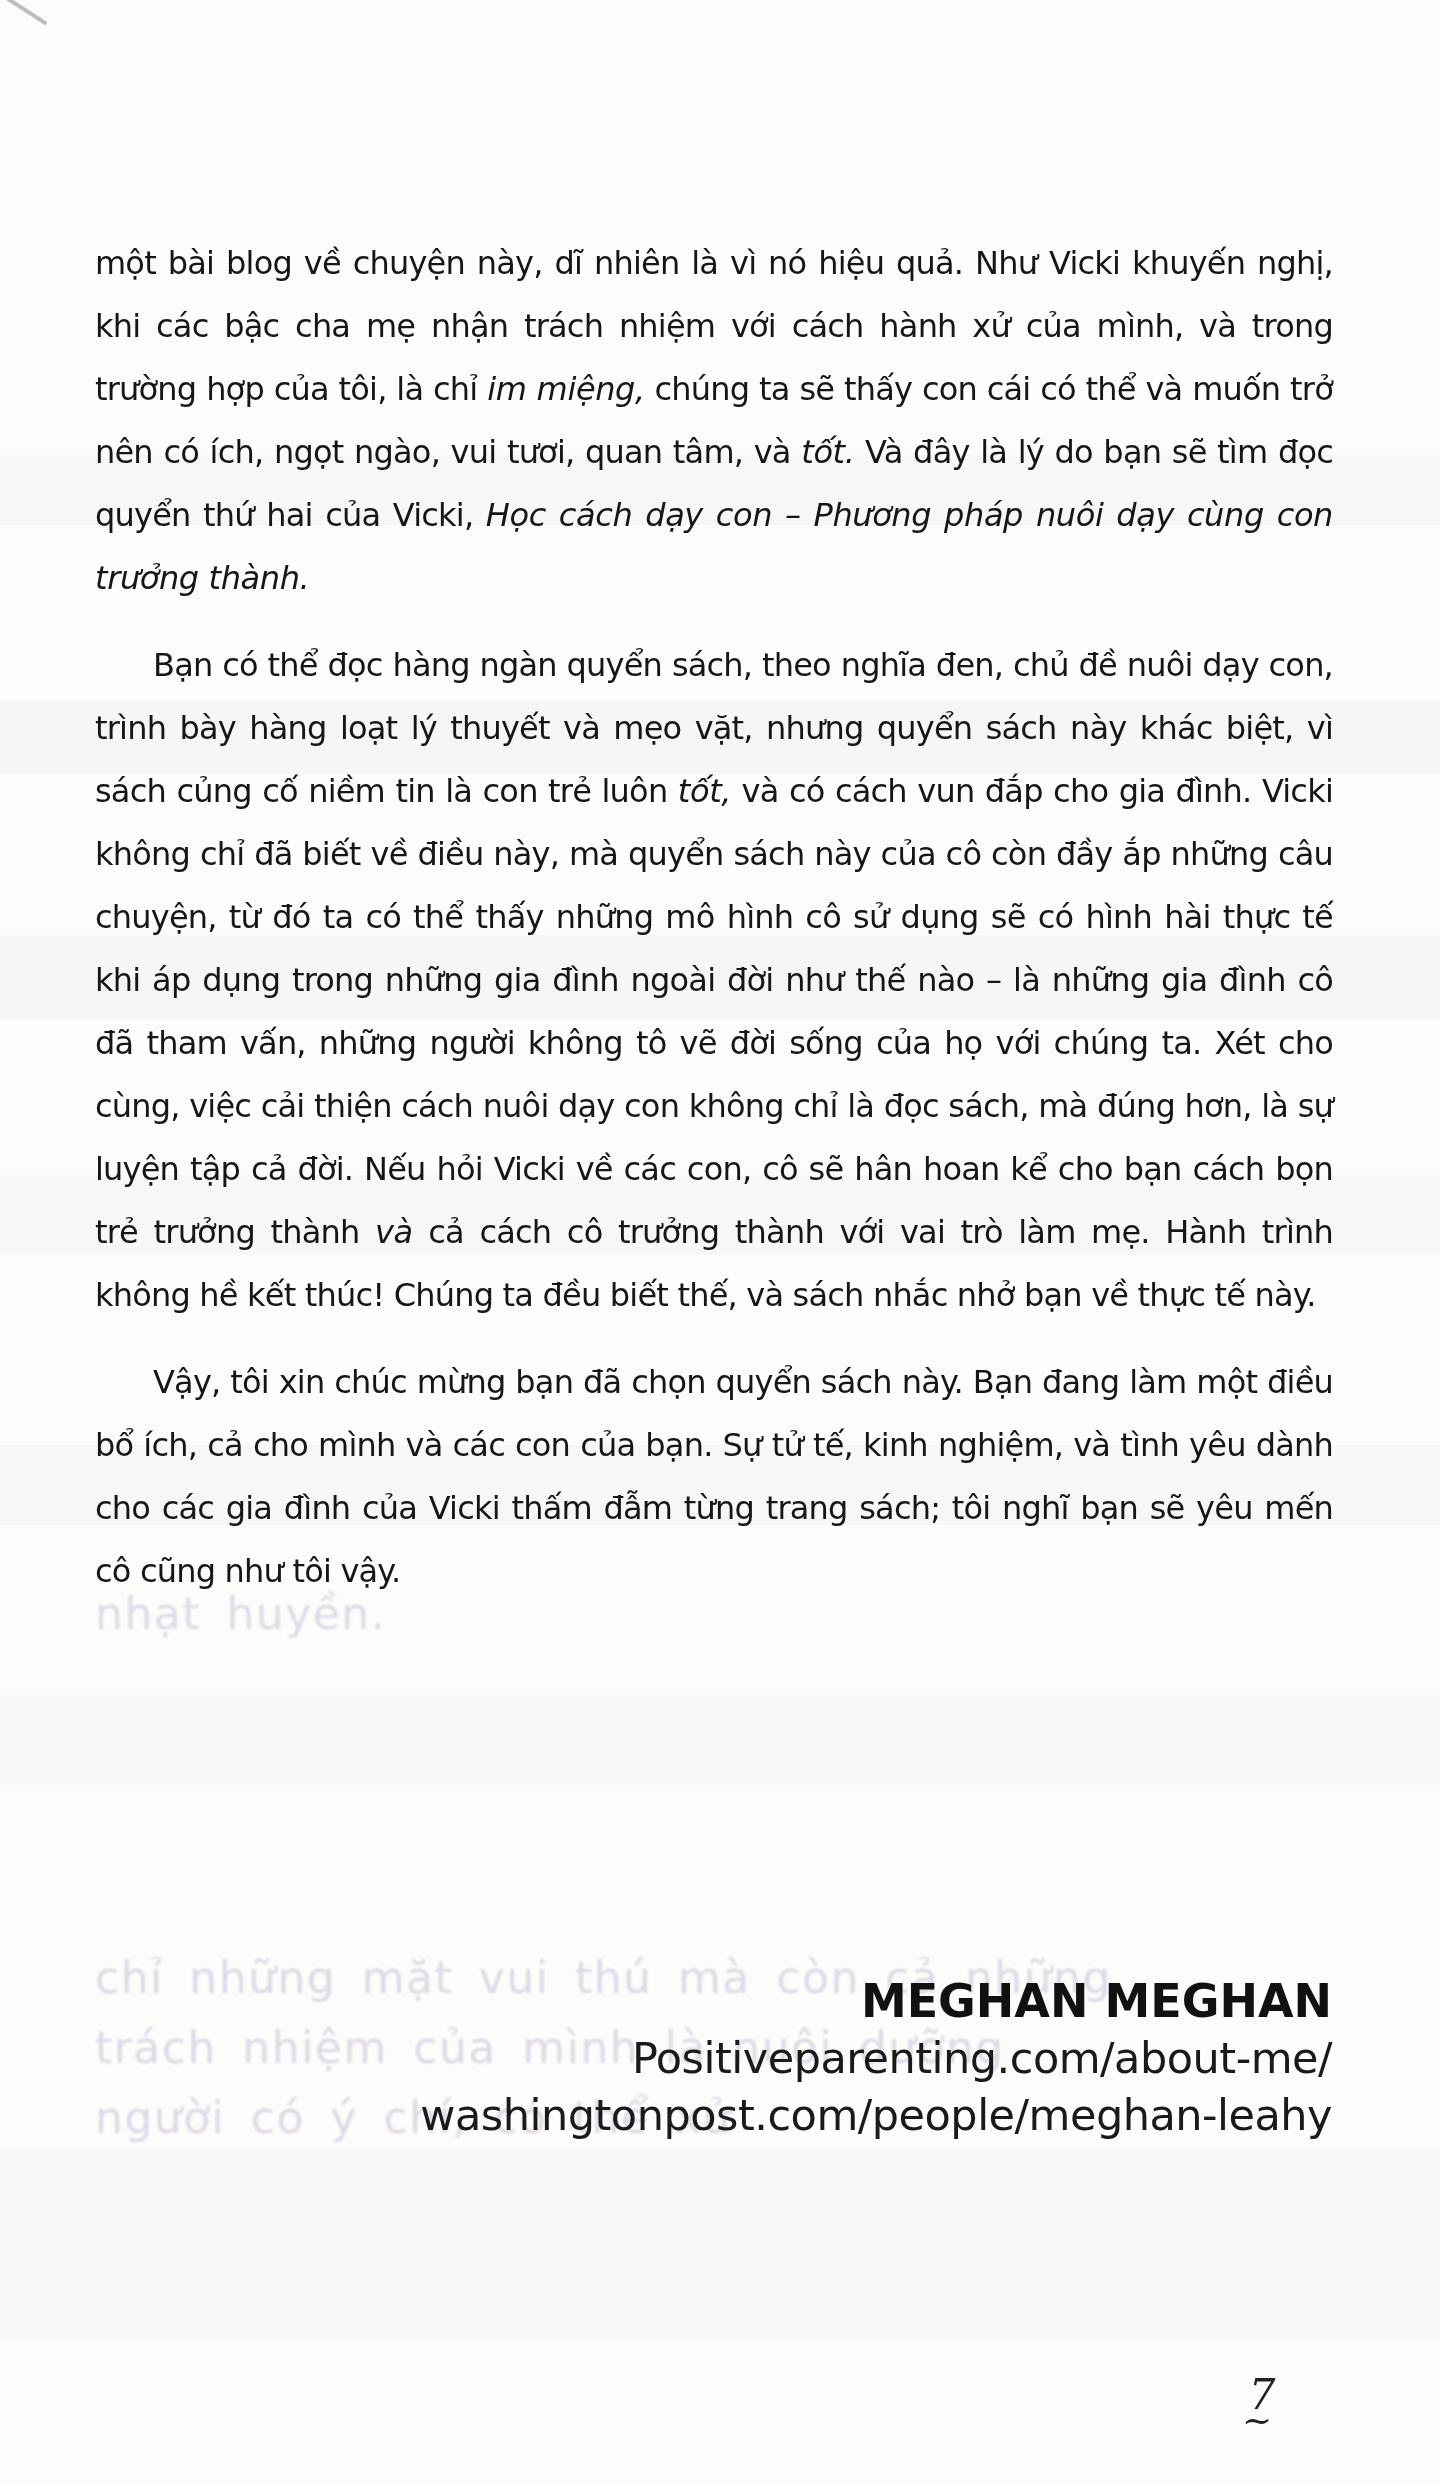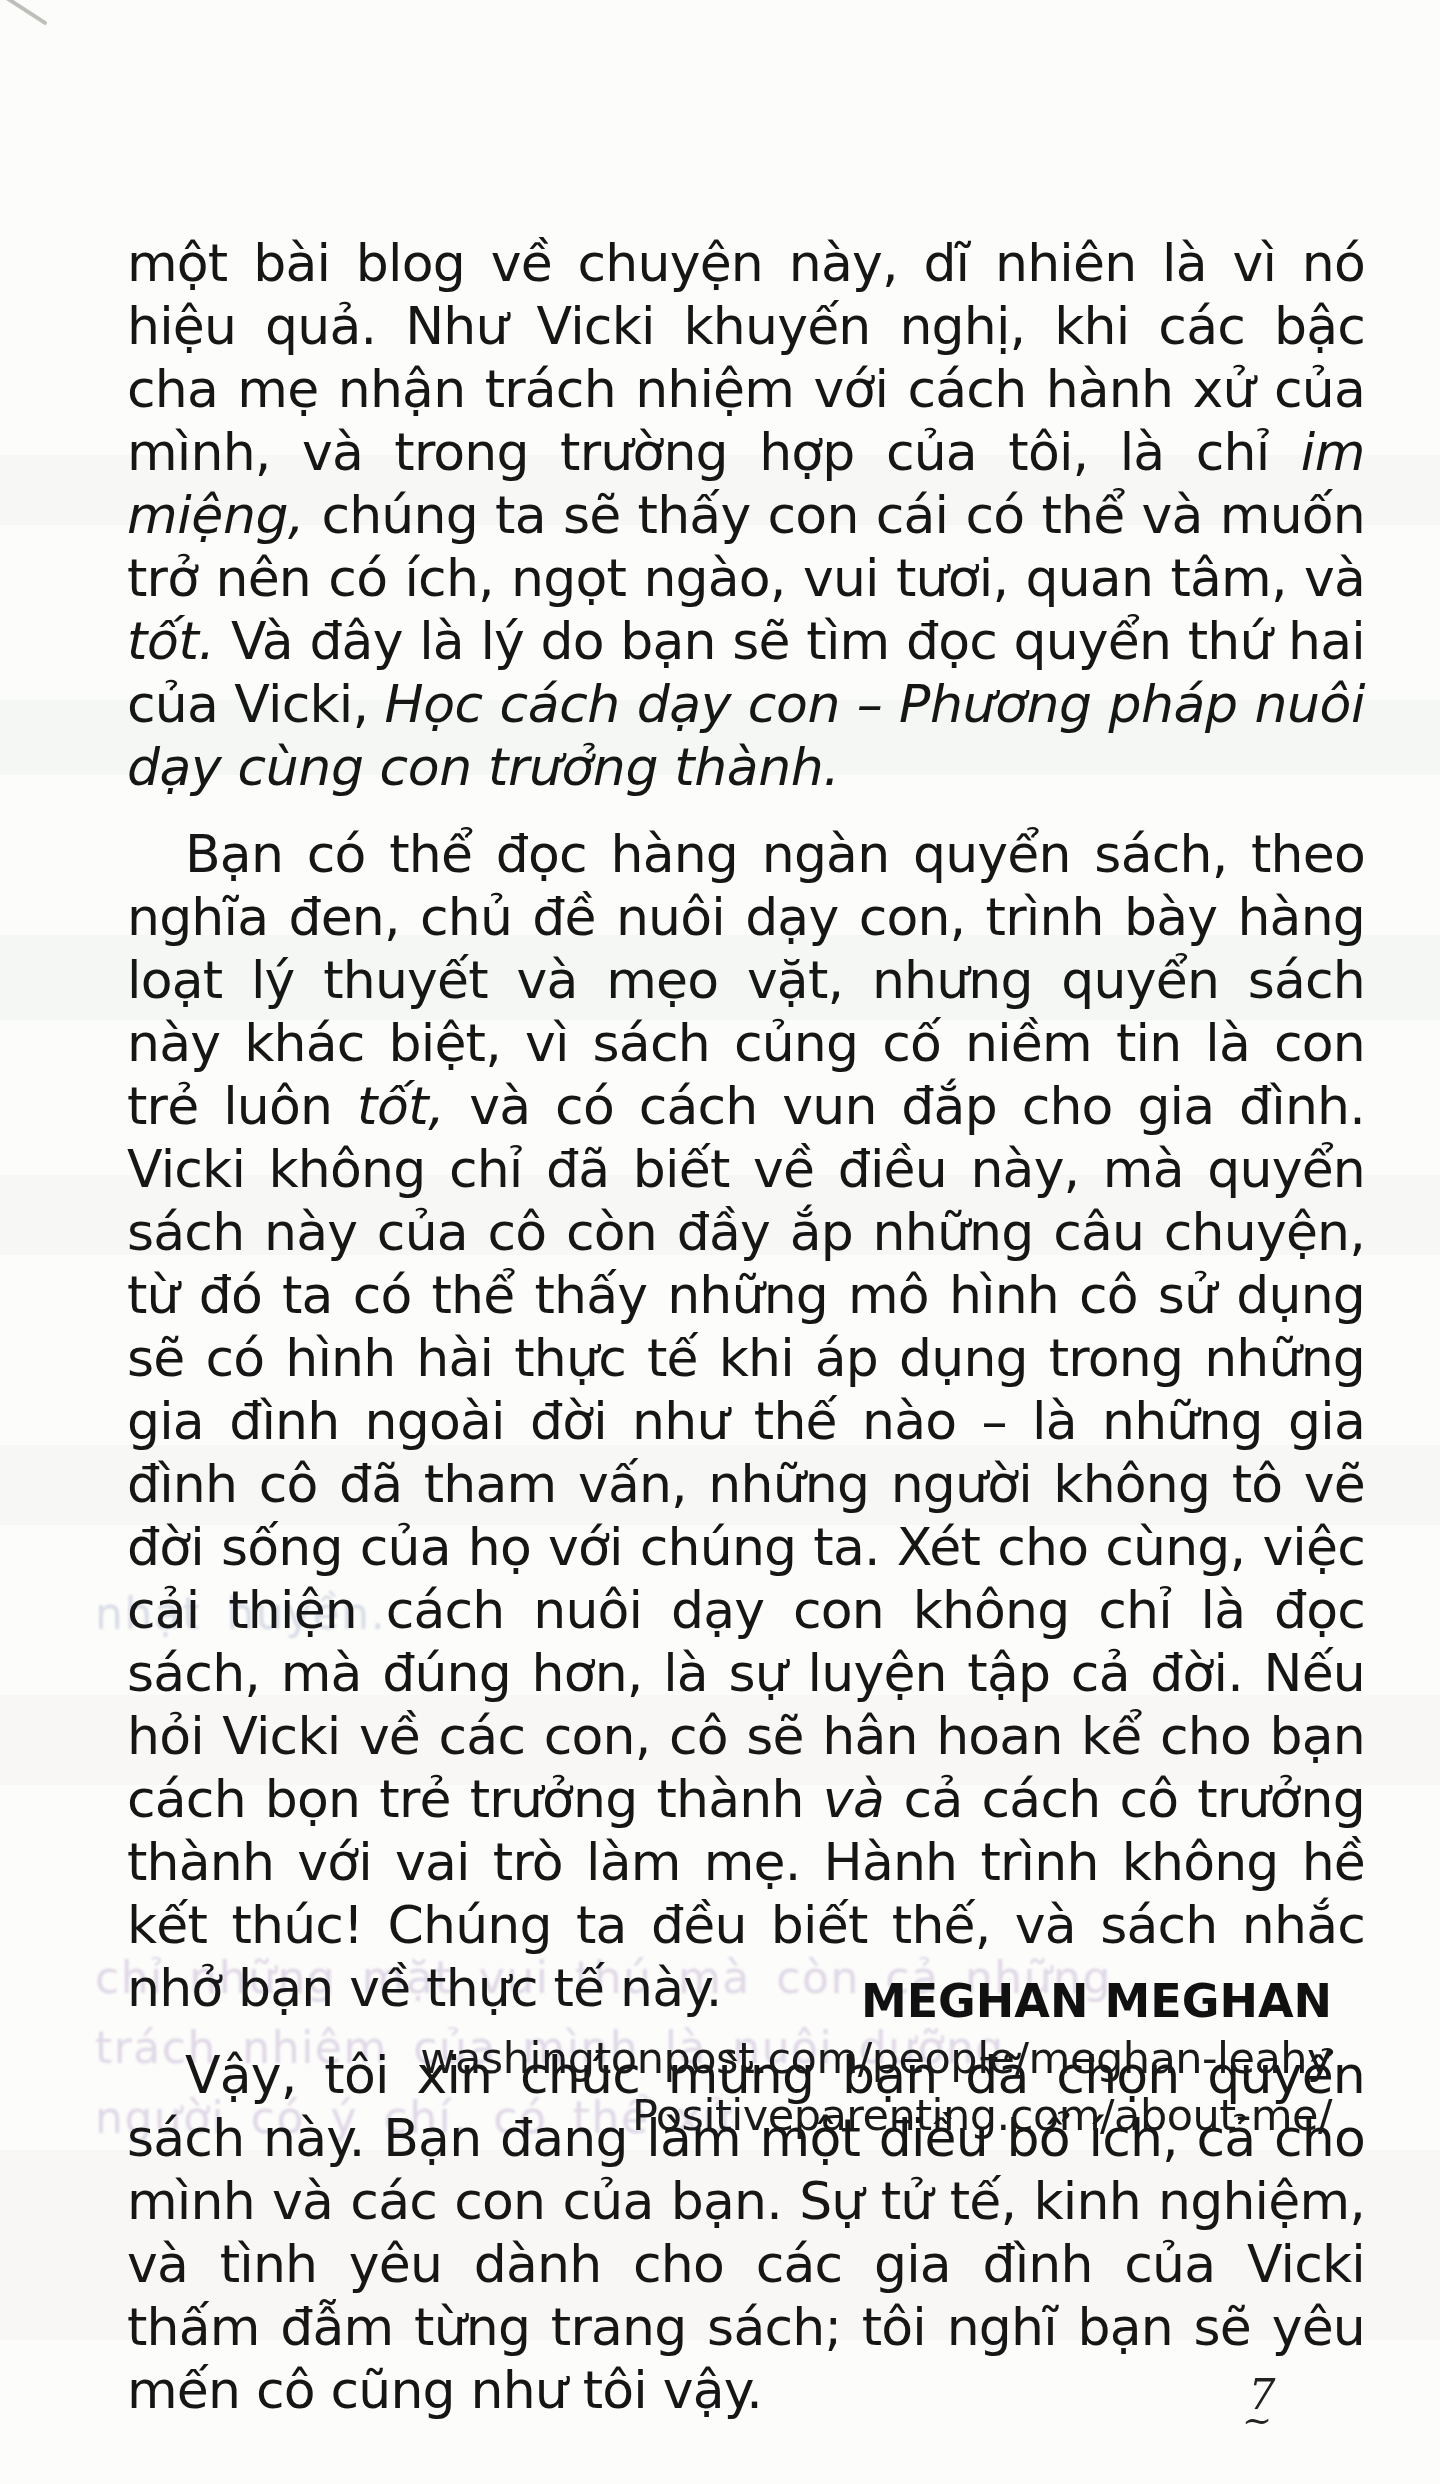--- a/index.html
+++ b/index.html
@@ -17,23 +17,22 @@
   .n4{top:1175px;height:80px;background:rgba(185,195,200,0.07);}
   .n5{top:1445px;height:80px;background:rgba(185,190,185,0.08);}
   .n6{top:1695px;height:90px;background:rgba(205,185,200,0.08);}
   .n7{top:2150px;height:190px;background:rgba(210,190,205,0.07);}
   .corner{
     position:absolute;top:4px;left:-14px;width:66px;height:4px;
     background:#a9aaa4;transform:rotate(33deg);opacity:.75;border-radius:2px;
   }
   .text-col{
     position:absolute;left:95px;top:232px;width:1238px;
-    font-size:52px;line-height:63px;letter-spacing:-0.8px;
+    font-size:32px;line-height:63px;letter-spacing:-0.8px;
     text-align:justify;
-    margin-left:32px;
   }
   .text-col p{margin:0;}
   .text-col p + p{margin-top:24px;}
   .text-col p.indent{text-indent:58px;}
   .text-col i{letter-spacing:-0.4px;}
   .ghosts{position:absolute;inset:0;pointer-events:none;}
   .ghost{
     position:absolute;left:95px;width:1180px;white-space:nowrap;overflow:hidden;
     font-size:44px;letter-spacing:1.5px;word-spacing:10px;
     color:rgba(186,166,204,0.42);filter:blur(1.2px);
@@ -83,22 +82,22 @@
     </div>
 
   <div class="text-col" id="paragraphs">
       <p><span>một bài blog về chuyện này, dĩ nhiên là vì nó hiệu quả. Như Vicki khuyến nghị, khi các bậc cha mẹ nhận trách nhiệm với cách hành xử của mình, và trong trường hợp của tôi, là chỉ </span><i>im miệng,</i><span> chúng ta sẽ thấy con cái có thể và muốn trở nên có ích, ngọt ngào, vui tươi, quan tâm, và </span><i>tốt.</i><span> Và đây là lý do bạn sẽ tìm đọc quyển thứ hai của Vicki, </span><i>Học cách dạy con – Phương pháp nuôi dạy cùng con trưởng thành.</i></p>
       <p class="indent"><span>Bạn có thể đọc hàng ngàn quyển sách, theo nghĩa đen, chủ đề nuôi dạy con, trình bày hàng loạt lý thuyết và mẹo vặt, nhưng quyển sách này khác biệt, vì sách củng cố niềm tin là con trẻ luôn </span><i>tốt,</i><span> và có cách vun đắp cho gia đình. Vicki không chỉ đã biết về điều này, mà quyển sách này của cô còn đầy ắp những câu chuyện, từ đó ta có thể thấy những mô hình cô sử dụng sẽ có hình hài thực tế khi áp dụng trong những gia đình ngoài đời như thế nào – là những gia đình cô đã tham vấn, những người không tô vẽ đời sống của họ với chúng ta. Xét cho cùng, việc cải thiện cách nuôi dạy con không chỉ là đọc sách, mà đúng hơn, là sự luyện tập cả đời. Nếu hỏi Vicki về các con, cô sẽ hân hoan kể cho bạn cách bọn trẻ trưởng thành </span><i>và</i><span> cả cách cô trưởng thành với vai trò làm mẹ. Hành trình không hề kết thúc! Chúng ta đều biết thế, và sách nhắc nhở bạn về thực tế này.</span></p>
       <p class="indent"><span>Vậy, tôi xin chúc mừng bạn đã chọn quyển sách này. Bạn đang làm một điều bổ ích, cả cho mình và các con của bạn. Sự tử tế, kinh nghiệm, và tình yêu dành cho các gia đình của Vicki thấm đẫm từng trang sách; tôi nghĩ bạn sẽ yêu mến cô cũng như tôi vậy.</span></p>
     </div>
 
   <div class="signature">
     <div class="sig-name">MEGHAN MEGHAN</div>
+    <div class="sig-link">Positiveparenting.com/about-me/</div>
     <div class="sig-link">washingtonpost.com/people/meghan-leahy</div>
-    <div class="sig-link">Positiveparenting.com/about-me/</div>
   </div>
 
   <div class="page-number">
     <span class="digit">7</span>
     <span class="squiggle">~</span>
   </div>
 
 </div>
 
 </body></html>

